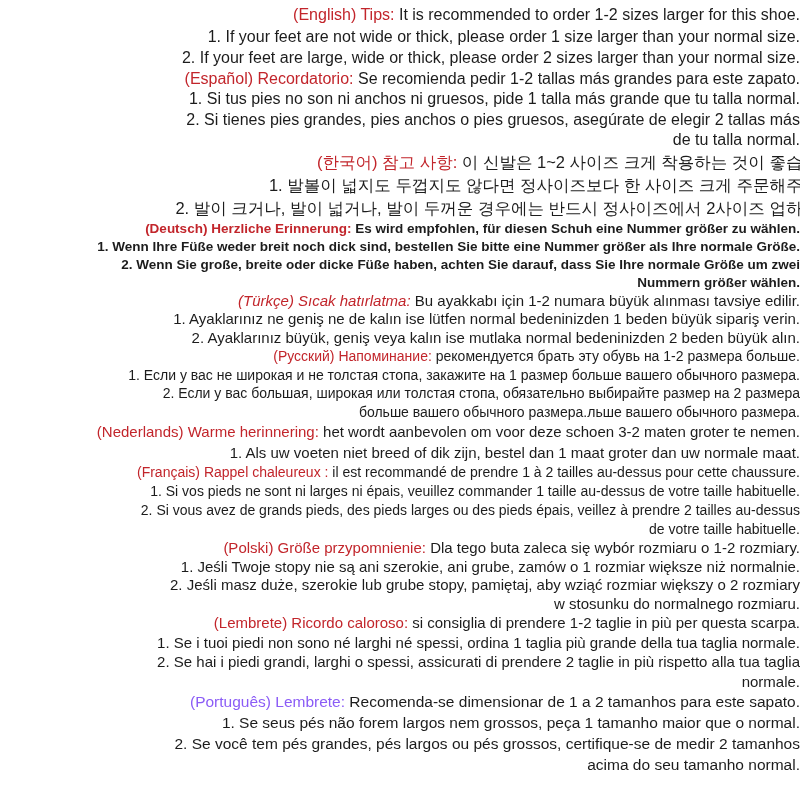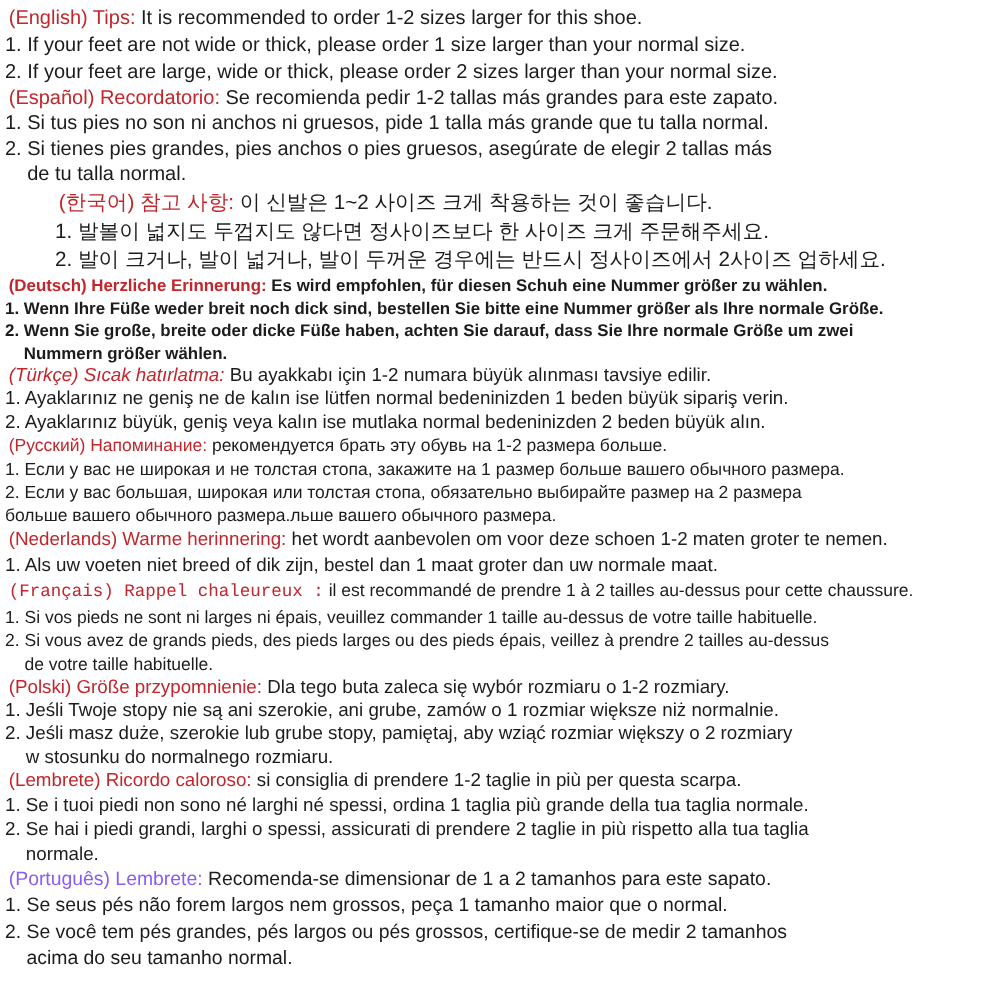--- a/index.html
+++ b/index.html
@@ -6,21 +6,21 @@
   body {
     width: 800px; height: 800px;
     background: #ffffff;
     overflow: hidden;
     font-family: "Liberation Sans", "DejaVu Sans", sans-serif;
     color: #1c1c1c;
     padding-top: 4px;
     box-sizing: border-box;
   }
   #sections { padding-left: 4px; }
-  .section { width: 796px; }
+  .section { width: 796px; text-align: right; }
   .line { white-space: pre; overflow: hidden; }
   .header-line { padding-left: 3px; }
   .hdr { color: #c2252b; }
   
   .section:nth-child(1)  { font-size: 16px;   line-height: 21.5px; } 
   .section:nth-child(2)  { font-size: 16px;   line-height: 20.5px; } 
   .section:nth-child(3)  { font-size: 16.5px; line-height: 23px; margin-left: 40px;   } 
   .section:nth-child(4)  { font-size: 13.5px; line-height: 18px; font-weight: bold;   } 
   .section:nth-child(5)  { font-size: 15px;   line-height: 18.5px; } 
   .section:nth-child(6)  { font-size: 14px;   line-height: 18.5px; } 
@@ -61,25 +61,25 @@
       <div class="line body-line">1. Ayaklarınız ne geniş ne de kalın ise lütfen normal bedeninizden 1 beden büyük sipariş verin.</div>
       <div class="line body-line">2. Ayaklarınız büyük, geniş veya kalın ise mutlaka normal bedeninizden 2 beden büyük alın.</div>
     </div>
     <div class="section">
       <div class="line header-line"><span class="hdr" style="color: rgb(194, 37, 43);">(Русский) Напоминание:</span> <span class="intro">рекомендуется брать эту обувь на 1-2 размера больше.</span></div>
       <div class="line body-line">1. Если у вас не широкая и не толстая стопа, закажите на 1 размер больше вашего обычного размера.</div>
       <div class="line body-line">2. Если у вас большая, широкая или толстая стопа, обязательно выбирайте размер на 2 размера
 больше вашего обычного размера.льше вашего обычного размера.</div>
     </div>
     <div class="section">
-      <div class="line header-line"><span class="hdr" style="color: rgb(194, 37, 43);">(Nederlands) Warme herinnering:</span> <span class="intro">het wordt aanbevolen om voor deze schoen 1-2 maten groter te nemen.</span></div>
+      <div class="line header-line"><span class="hdr" style="color: rgb(194, 37, 43);">(Nederlands) Warme herinnering:</span> <span class="intro">het wordt aanbevolen om voor deze schoen 3-2 maten groter te nemen.</span></div>
       <div class="line body-line">1. Als uw voeten niet breed of dik zijn, bestel dan 1 maat groter dan uw normale maat.</div>
     </div>
     <div class="section">
-      <div class="line header-line"><span class="hdr" style="color: rgb(194, 37, 43); font-family: Liberation Mono, monospace;">(Français) Rappel chaleureux :</span> <span class="intro">il est recommandé de prendre 1 à 2 tailles au-dessus pour cette chaussure.</span></div>
+      <div class="line header-line"><span class="hdr" style="color: rgb(194, 37, 43);">(Français) Rappel chaleureux :</span> <span class="intro">il est recommandé de prendre 1 à 2 tailles au-dessus pour cette chaussure.</span></div>
       <div class="line body-line">1. Si vos pieds ne sont ni larges ni épais, veuillez commander 1 taille au-dessus de votre taille habituelle.</div>
       <div class="line body-line">2. Si vous avez de grands pieds, des pieds larges ou des pieds épais, veillez à prendre 2 tailles au-dessus
     de votre taille habituelle.</div>
     </div>
     <div class="section">
       <div class="line header-line"><span class="hdr" style="color: rgb(194, 37, 43);">(Polski) Größe przypomnienie:</span> <span class="intro">Dla tego buta zaleca się wybór rozmiaru o 1-2 rozmiary.</span></div>
       <div class="line body-line">1. Jeśli Twoje stopy nie są ani szerokie, ani grube, zamów o 1 rozmiar większe niż normalnie.</div>
       <div class="line body-line">2. Jeśli masz duże, szerokie lub grube stopy, pamiętaj, aby wziąć rozmiar większy o 2 rozmiary
     w stosunku do normalnego rozmiaru.</div>
     </div>

